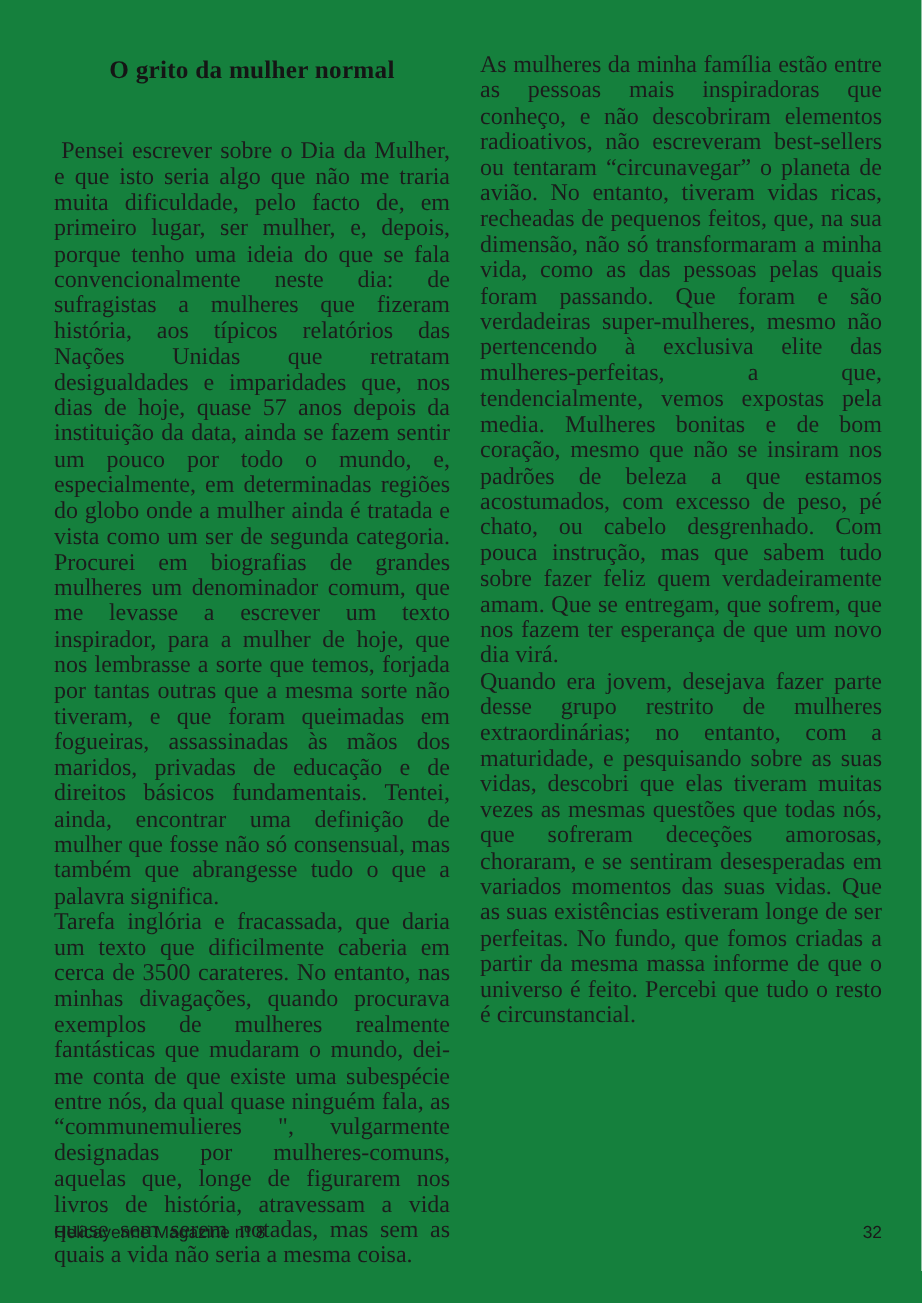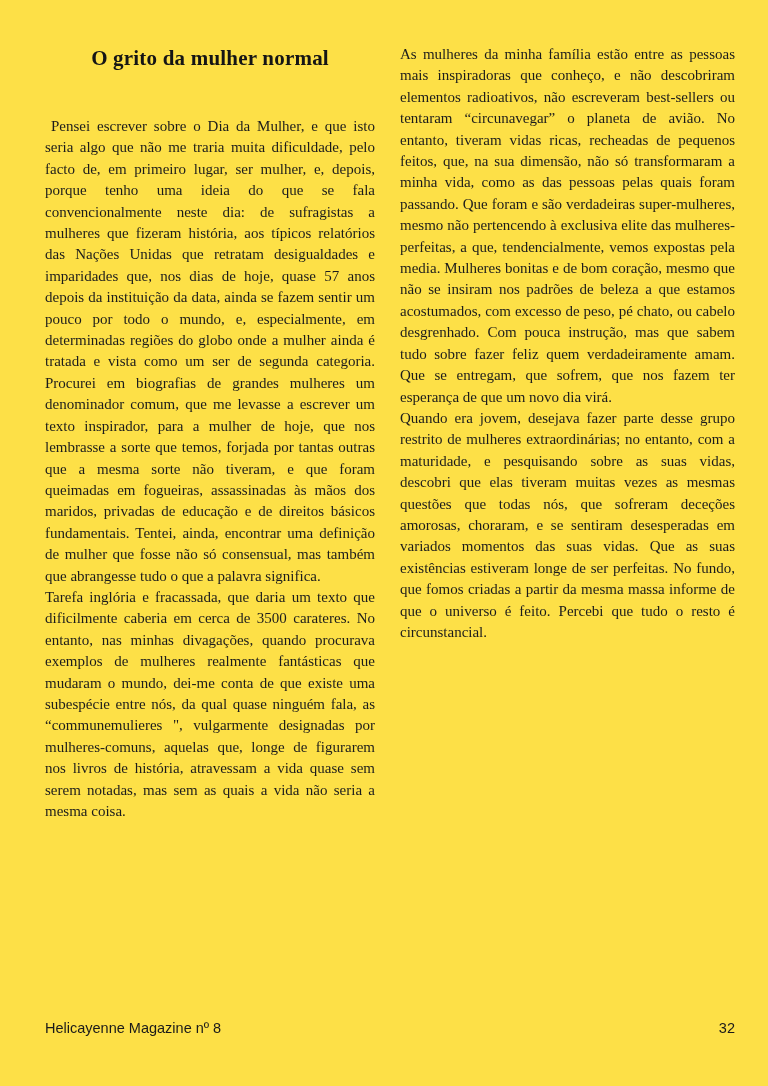--- a/index.html
+++ b/index.html
@@ -4,21 +4,21 @@
 <style>
   html, body {
     margin: 0;
     padding: 0;
     background: #ffffff;
   }
   .page {
     position: relative;
     width: 768px;
     height: 1086px;
-    background: #fde047;
+    background: #15803d;
     color: #1a1a1a;
     font-family: "Liberation Serif", serif;
     overflow: hidden;
     box-sizing: border-box;
   }
   .columns {
     position: absolute;
     top: 44px;
     left: 45px;
     display: flex;
@@ -47,21 +47,21 @@
     font-size: 16px;
     line-height: 22px;
     text-align: right;
     color: #151515;
   }
   .byline-prefix { font-weight: normal; margin-right: 5px; }
   .byline-name   { font-weight: bold; }
 
   .body-text p {
     margin: 0;
-    font-size: 15px;
+    font-size: 20px;
     line-height: 21.4px;
     text-align: justify;
     text-justify: inter-word;
     color: #1c1c1c;
   }
   .body-text p.first-indent { text-indent: 6px; }
   .book-title { font-style: italic; }
 
   .footer {
     position: absolute;

